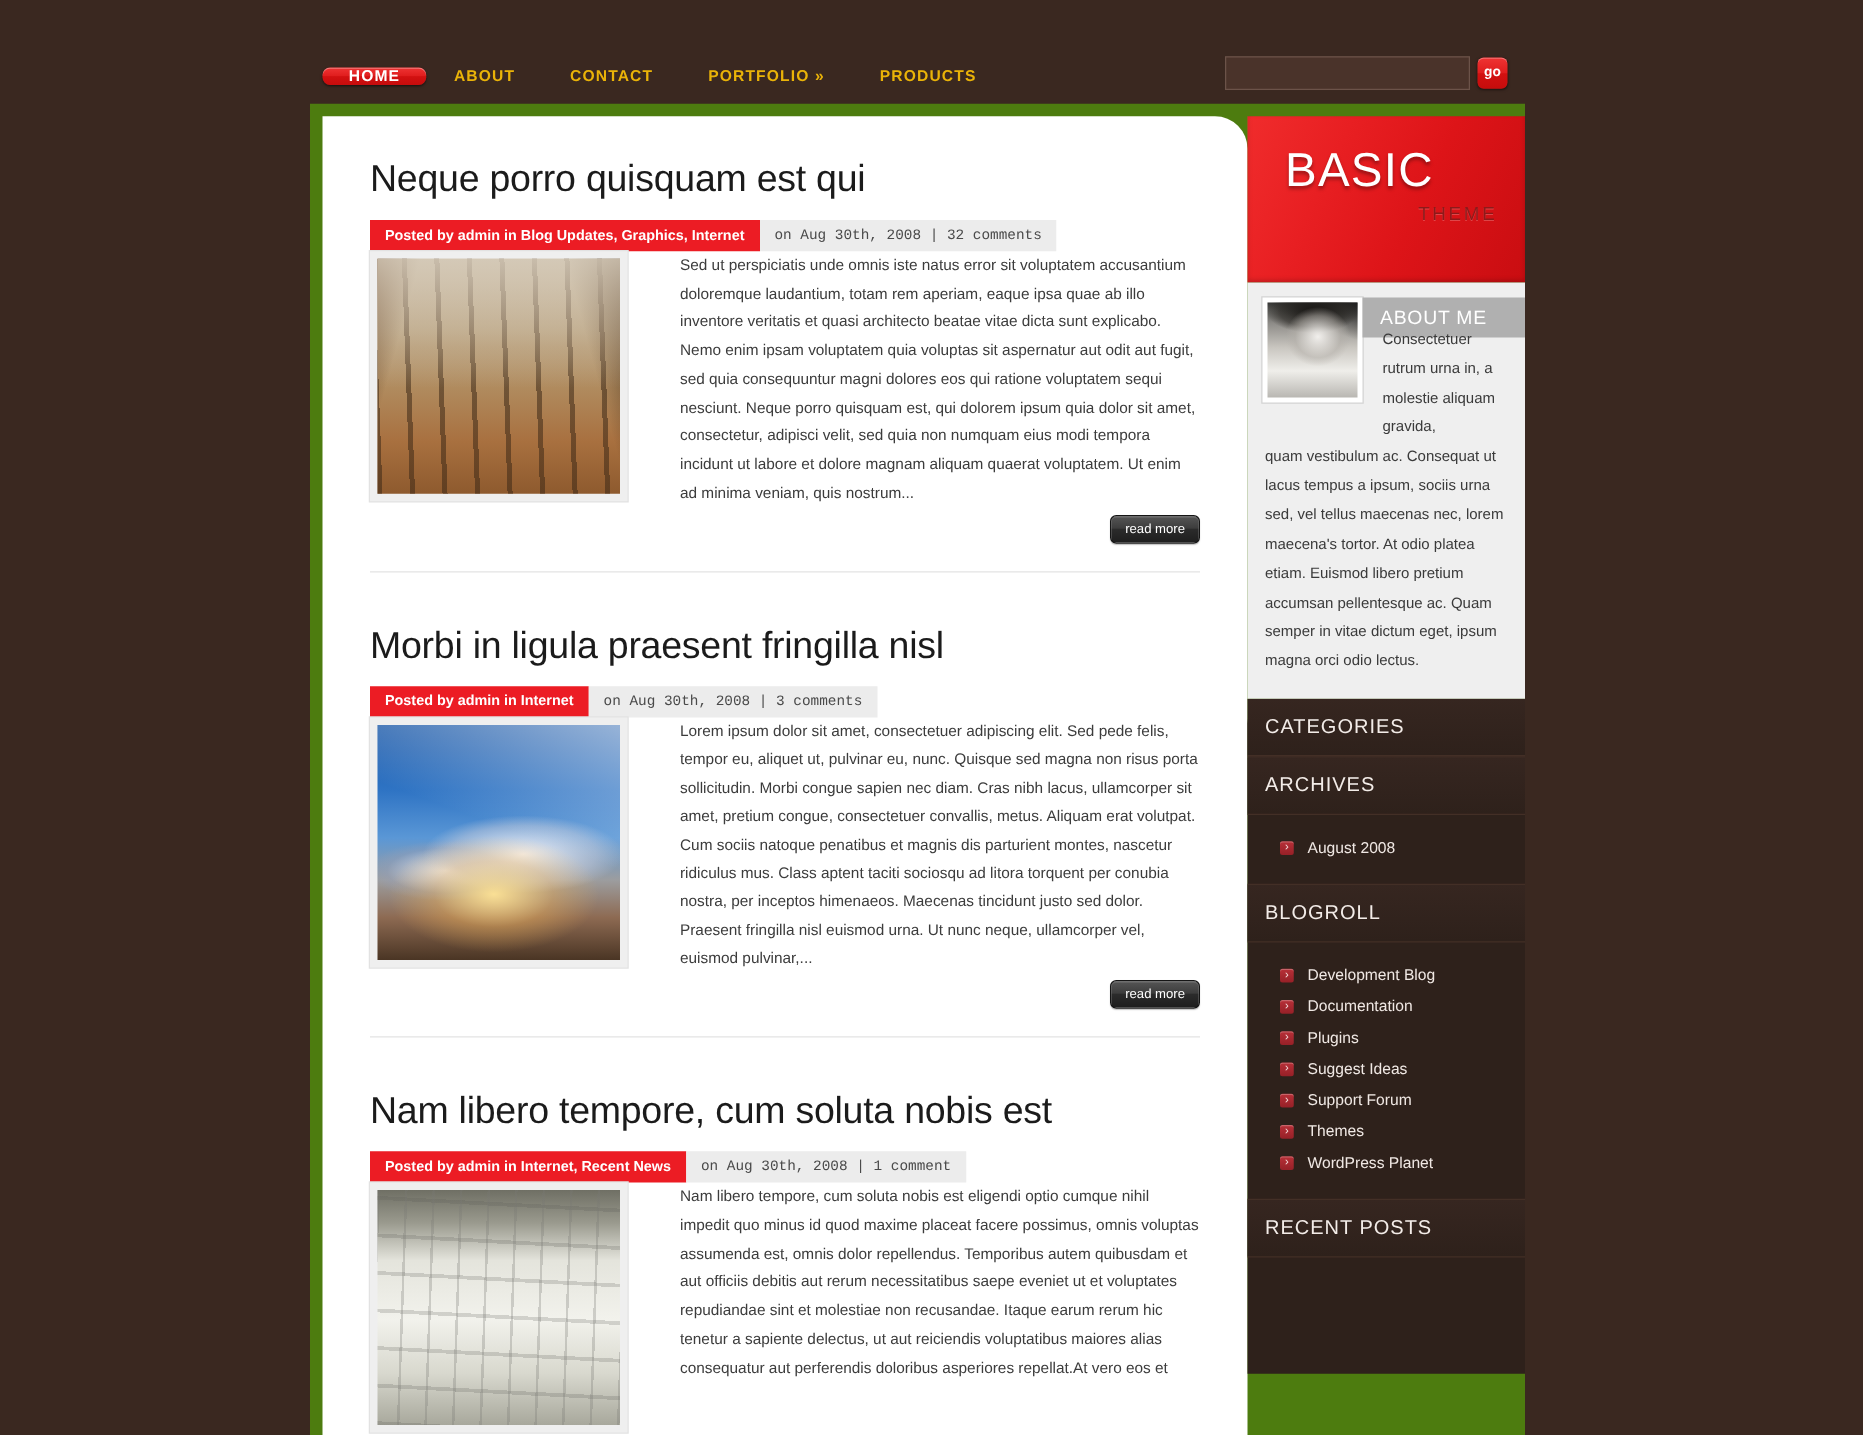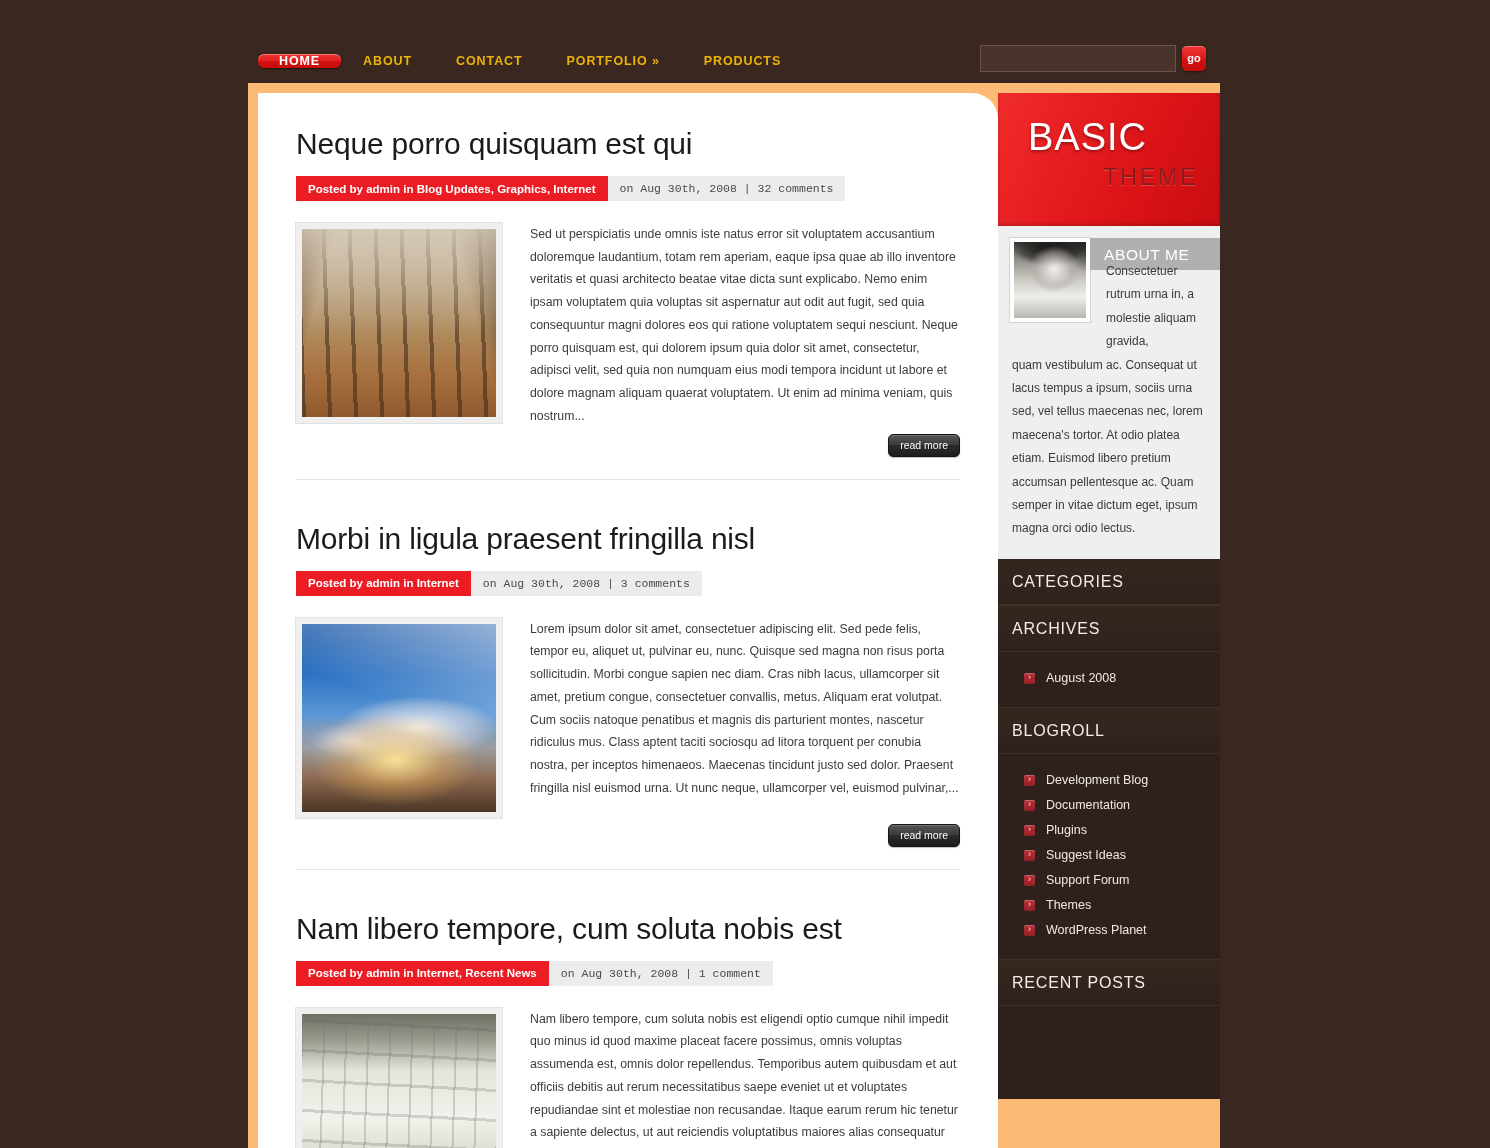--- a/index.html
+++ b/index.html
@@ -59,21 +59,21 @@
     font-family: "Liberation Sans", sans-serif;
     cursor: pointer;
     box-shadow: 0 1px 2px rgba(0,0,0,.5), inset 0 1px 0 rgba(255,255,255,.3);
     line-height: 25px; padding: 0; text-align: center;
   }
 
   
   .wrapper {
     position: absolute; left: 248px; top: 83px;
     width: 972px; height: 1065px;
-    background: #fdba74;
+    background: #4d7c0f;
     padding: 0;
   }
   .inner {
     position: absolute; left: 10px; top: 10px;
     width: 962px; height: 1055px;
   }
 
   
   .content {
     position: absolute; left: 0; top: 0;
@@ -112,22 +112,21 @@
     background: #ececec;
     color: #4a4a4a;
     font-size: 11.5px;
     padding: 0 12px;
     display: flex; align-items: center;
     white-space: nowrap;
     font-family: Liberation Mono, monospace;
   }
   .post-body {
     display: flex;
-    margin-top: 22px;
-    gap: 0;
+    gap: 14px;
   }
   .thumb-frame {
     background: #efefef;
     padding: 6px;
     width: 206px; height: 200px;
     flex: 0 0 206px;
     box-shadow: 0 0 0 1px #e2e2e2;
   }
   .thumb {
     width: 194px; height: 188px;
@@ -202,21 +201,21 @@
   .brand-main {
     position: absolute; left: 30px; top: 25px;
     font-size: 38px; letter-spacing: 1px;
     color: #ffffff;
     text-shadow: 0 2px 3px rgba(0,0,0,.35);
     font-weight: normal;
     line-height: 1;
   }
   .brand-sub {
     position: absolute; right: 22px; top: 70px;
-    font-size: 24px; letter-spacing: 2.2px;
+    font-size: 15px; letter-spacing: 2.2px;
     color: #8d1a1a;
     text-shadow: 0 1px 0 rgba(255,255,255,.22);
     text-align: right;
   }
 
   .about {
     background: #efefef;
     padding: 0 0 18px 0;
     position: relative;
     min-height: 295px;

